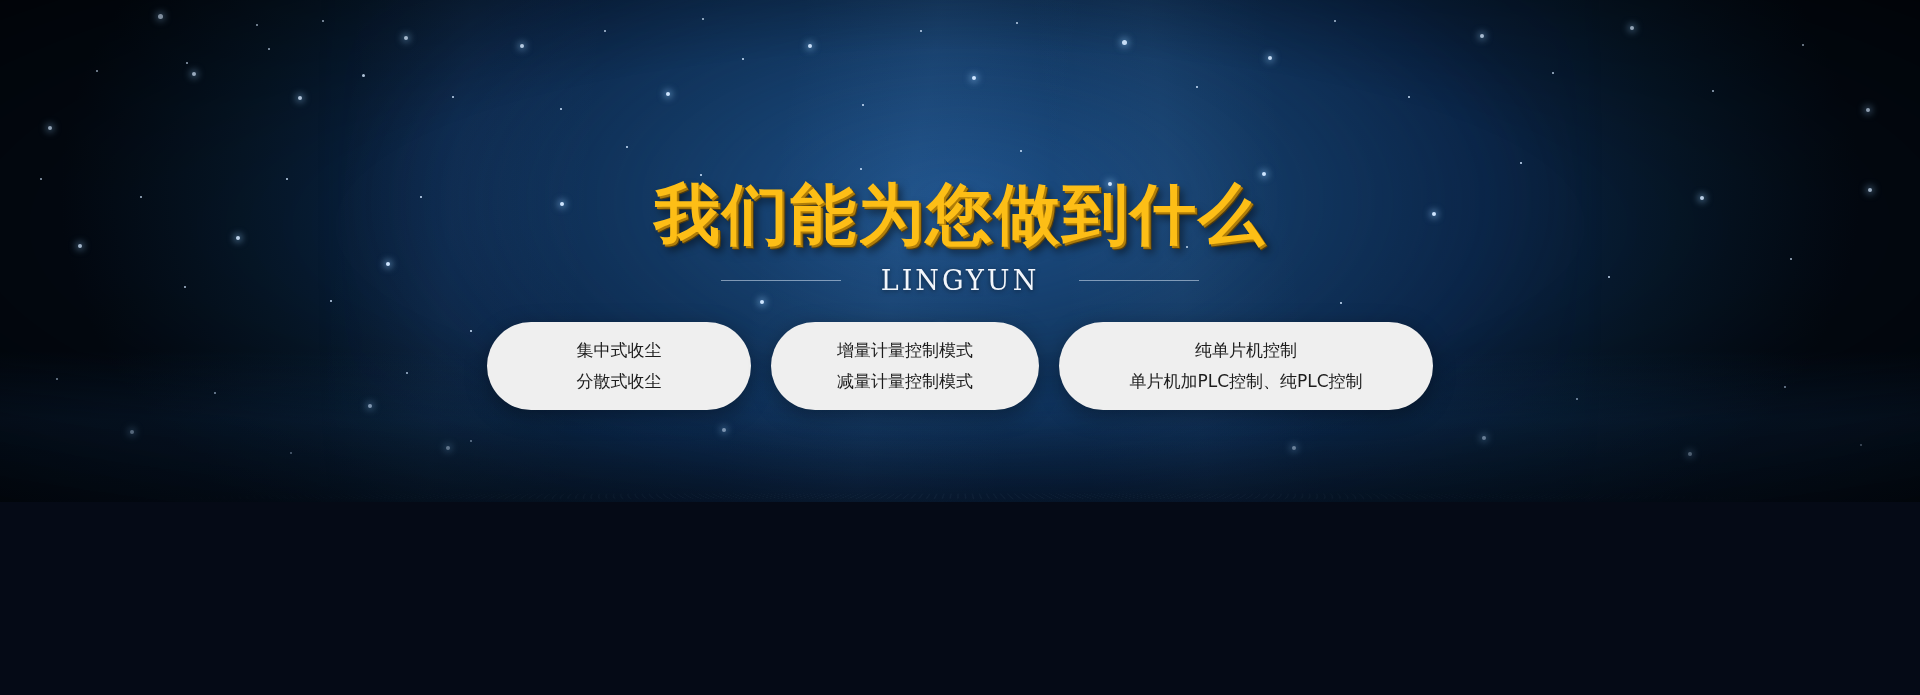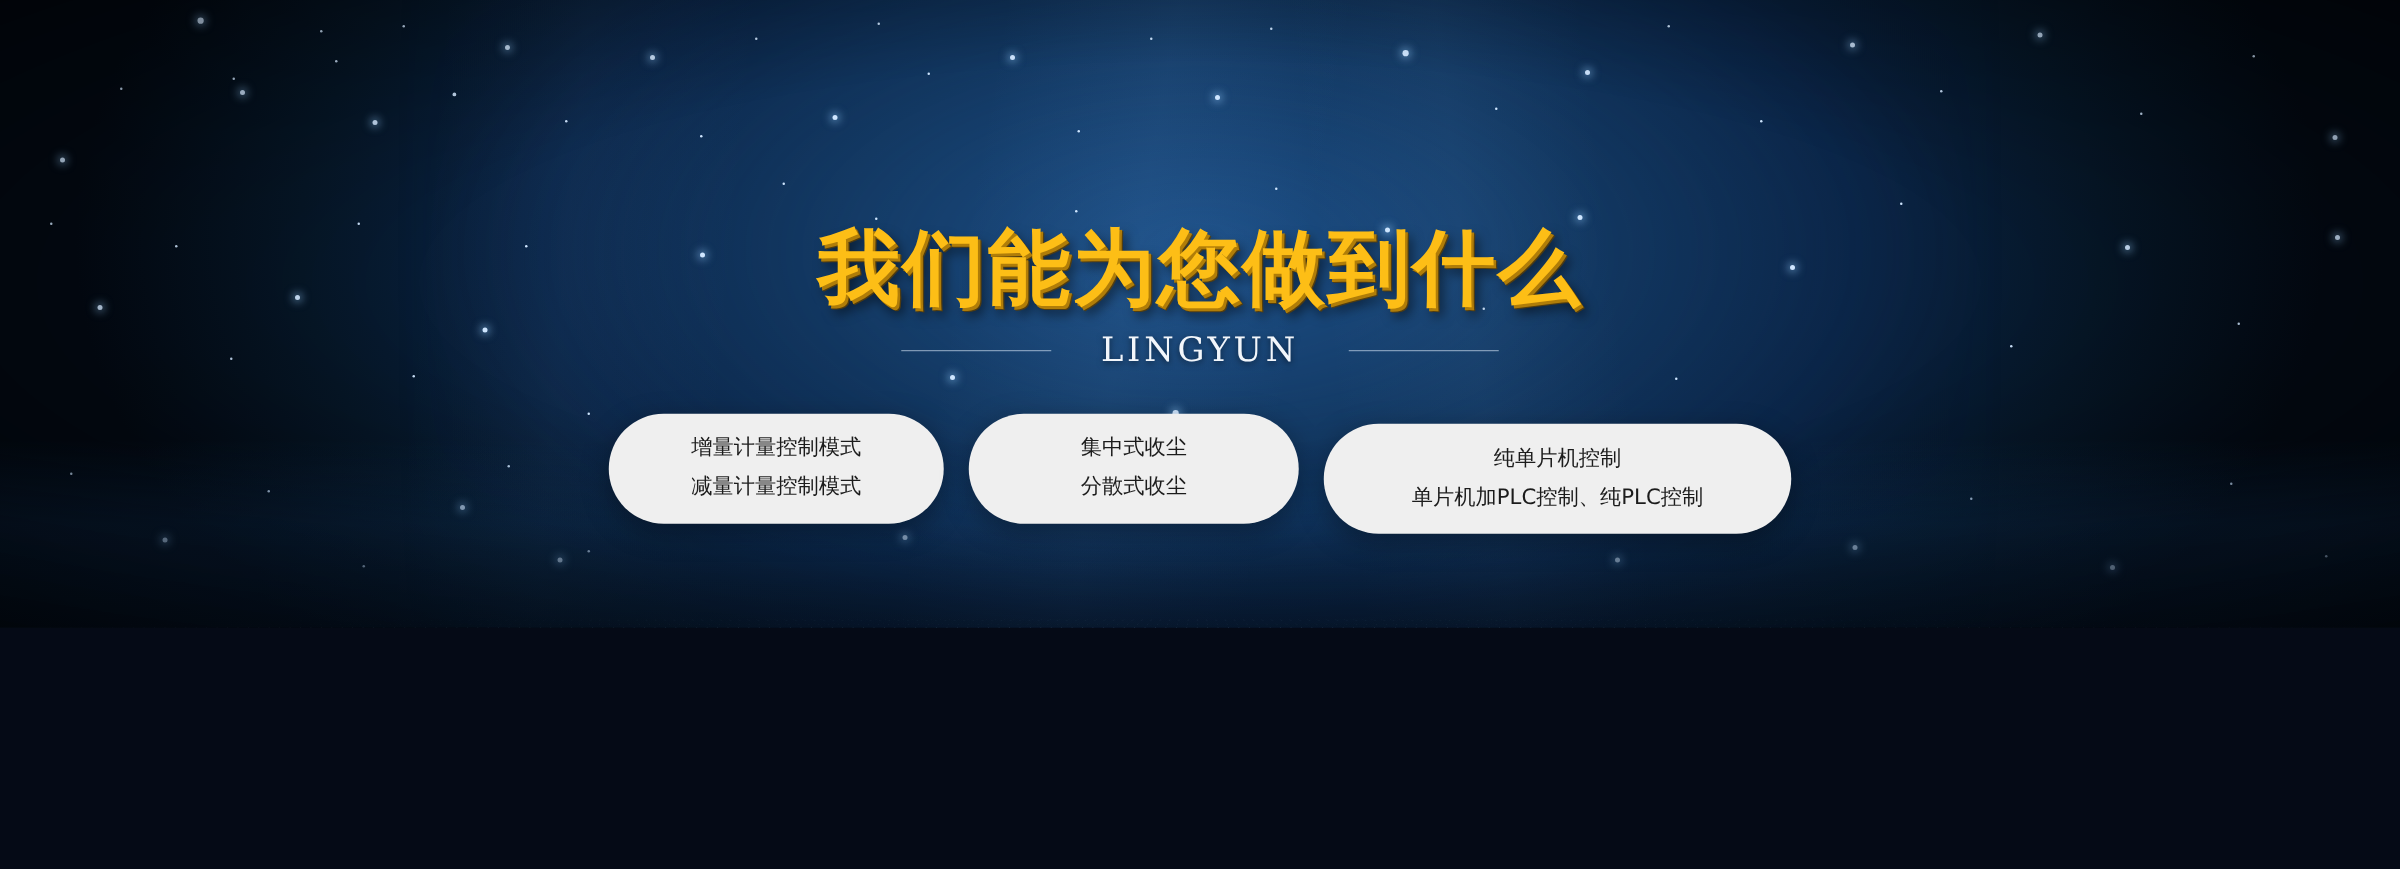--- a/index.html
+++ b/index.html
@@ -115,21 +115,21 @@
     min-height:54px;
     display:flex;flex-direction:column;
     align-items:center;justify-content:center;
     gap:11px;
   }
   .card-line{
     font-size:17px;color:#1c1c1c;line-height:1.15;white-space:nowrap;
   }
   .card.c1{min-width:196px;}
   .card.c2{min-width:200px;}
-  .card.c3{min-width:306px;margin-top:17px;}
+  .card.c3{min-width:306px;}
 </style>
 </head>
 <body>
 
 <div class="banner">
 
   <div class="center-glow"></div>
   <div class="rays"></div>
 
   <div class="stars">
@@ -229,30 +229,30 @@
 
     <div class="sub-en-row">
       <span class="rule"></span>
       <span class="sub-en">LINGYUN</span>
       <span class="rule"></span>
     </div>
 
 
     <div class="cards">
 
+      <div class="card c1">
+        <div class="card-line">集中式收尘</div>
+        <div class="card-line">分散式收尘</div>
+      </div>
+
       <div class="card c2">
         <div class="card-line">增量计量控制模式</div>
         <div class="card-line">减量计量控制模式</div>
       </div>
 
-      <div class="card c1">
-        <div class="card-line">集中式收尘</div>
-        <div class="card-line">分散式收尘</div>
-      </div>
-
       <div class="card c3">
         <div class="card-line">纯单片机控制</div>
         <div class="card-line">单片机加PLC控制、纯PLC控制</div>
       </div>
 
     </div>
   </div>
 </div>
 
 </body></html>

